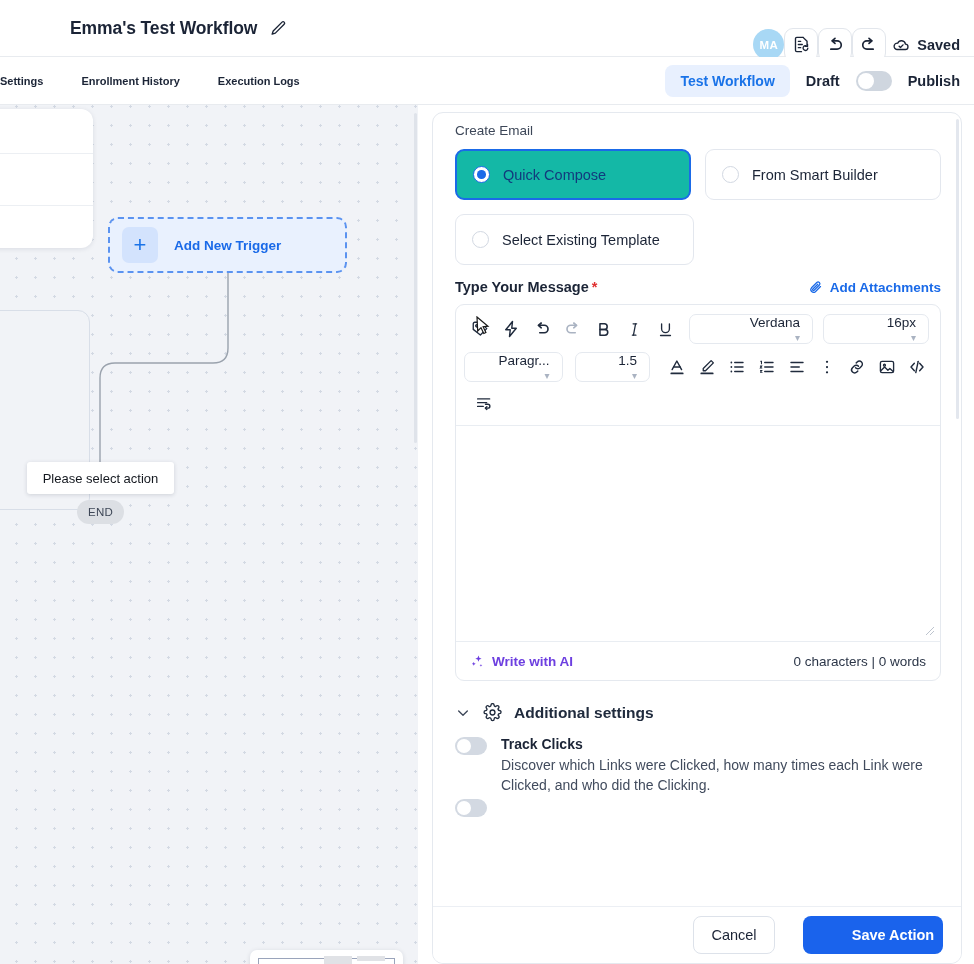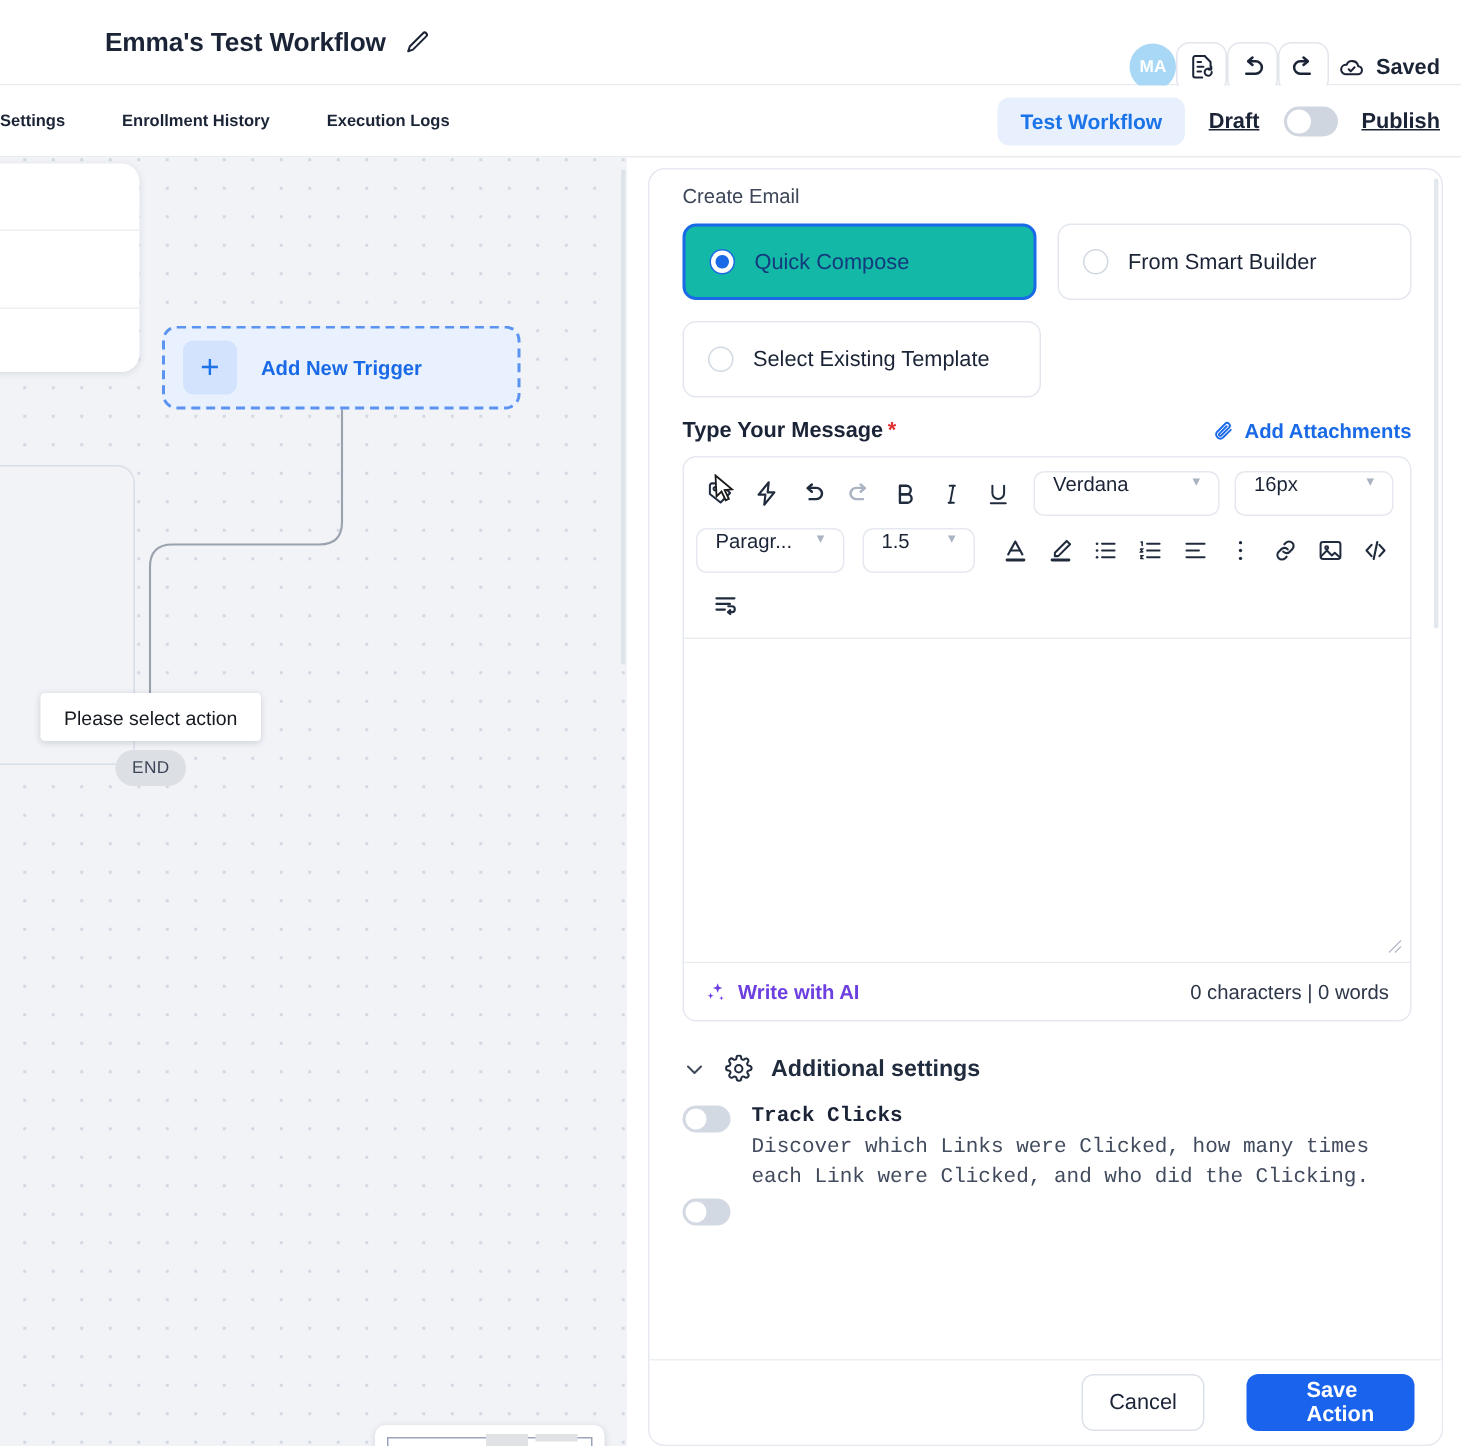--- a/index.html
+++ b/index.html
@@ -59,21 +59,21 @@
   .tab.clipped { margin-left: -46px; }
   .tabs-left { display: flex; align-items: center; gap: 38px; padding-left: 46px; }
   .tab-right {
     position: absolute; right: 14px; top: 0; height: 48px;
     display: flex; align-items: center; gap: 16px;
   }
   .test-wf {
     background: #e8f0fe; color: #1a73e8; font-size: 14px; font-weight: 600;
     padding: 8px 15px; border-radius: 8px; cursor: pointer;
   }
-  .draft-label, .publish-label { font-size: 14.5px; font-weight: 600; color: #1b2436; text-decoration: underline; }
+  .draft-label, .publish-label { font-size: 14.5px; font-weight: 600; color: #1b2436; }
   .toggle {
     width: 36px; height: 20px; border-radius: 10px; background: #cfd6df;
     position: relative; cursor: pointer; flex: 0 0 auto;
   }
   .toggle .knob {
     position: absolute; left: 2px; top: 2px; width: 16px; height: 16px;
     border-radius: 50%; background: #fff;
   }
 
   
@@ -204,22 +204,22 @@
   .tb-row { display: flex; align-items: center; gap: 0px; min-height: 32px; }
   .tb-row.r2 { margin-top: 6px; }
   .tb-row.r3 { margin-top: 4px; padding-left: 4px; }
   .tbi {
     width: 31px; height: 30px; display: flex; align-items: center;
     justify-content: center; cursor: pointer; color: #202b3d;
   }
   .tbi.dim { color: #aab3c2; }
   .sel {
     height: 30px; border: 1px solid #e5e9ef; border-radius: 7px; background: #fff;
-    display: flex; align-items: flex-start; justify-content: space-between;
-    padding: 0 12px 0 12px; font-size: 13.5px; color: #1b2436; cursor: pointer;
+    display: flex; align-items: flex-end; justify-content: space-between;
+    padding: 0 12px 0 12px; font-size: 13.5px; color: #1b2436; cursor: pointer; flex-direction: column;
   }
   .sel.font { width: 124px; margin-left: 8px; }
   .sel.size { width: 106px; margin-left: 10px; }
   .sel.para { width: 101px; }
   .sel.lh { width: 77px; margin-left: 12px; }
   .chev { color: #aab3c2; font-size: 10px; margin-left: 6px; }
 
   .ed-area {
     height: 216px; border-top: 1px solid #e9edf2; position: relative;
     background: #fff; cursor: text;
@@ -235,21 +235,21 @@
     display: flex; align-items: center; gap: 7px;
     font-size: 13.5px; font-weight: 700; color: #6d3fe0; cursor: pointer;
   }
   .counts { font-size: 13.5px; color: #2c3648; }
 
   .addl {
     display: flex; align-items: center; gap: 12px; margin-top: 22px; cursor: pointer;
   }
   .addl-title { font-size: 15.5px; font-weight: 700; color: #202b3d; }
 
-  .setting { display: flex; margin-top: 13px; font-family: Liberation Mono, monospace; }
+  .setting { display: flex; margin-top: 13px; }
   .setting .sw {
     width: 32px; height: 18px; border-radius: 9px; background: #d3d9e2;
     position: relative; flex: 0 0 auto; margin-top: 2px; cursor: pointer;
   }
   .setting .sw .k {
     position: absolute; left: 2px; top: 2px; width: 14px; height: 14px;
     border-radius: 50%; background: #fff;
   }
   .setting .body { margin-left: 14px; }
   .set-title { font-size: 14px; font-weight: 700; color: #1b2436; line-height: 18px; }
@@ -264,21 +264,21 @@
     background: #fff; border-top: 1px solid #eceff4;
     display: flex; align-items: center; justify-content: flex-end;
     gap: 28px; padding-right: 20px;
   }
   .btn {
     height: 38px; border-radius: 8px; font-size: 14.5px; cursor: pointer;
     display: flex; align-items: center; justify-content: center;
     font-family: "Liberation Sans", sans-serif;
   }
   .btn.cancel { width: 82px; border: 1px solid #dde2ea; background: #fff; color: #1b2436; }
-  .btn.save { width: 112px; background: #1a63ec; color: #fff; border: none; font-weight: 600; padding-left: 40px; }
+  .btn.save { width: 140px; background: #1a63ec; color: #fff; border: none; font-weight: 600; padding-left: 40px; }
 
   .panel-scroll-thumb {
     position: absolute; right: 2px; top: 6px; width: 3.5px; height: 300px;
     background: #e3e7ee; border-radius: 2px;
   }
 
   .cursor-arrow { position: absolute; left: 476px; top: 316px; }
 </style>
 </head>
 <body>

